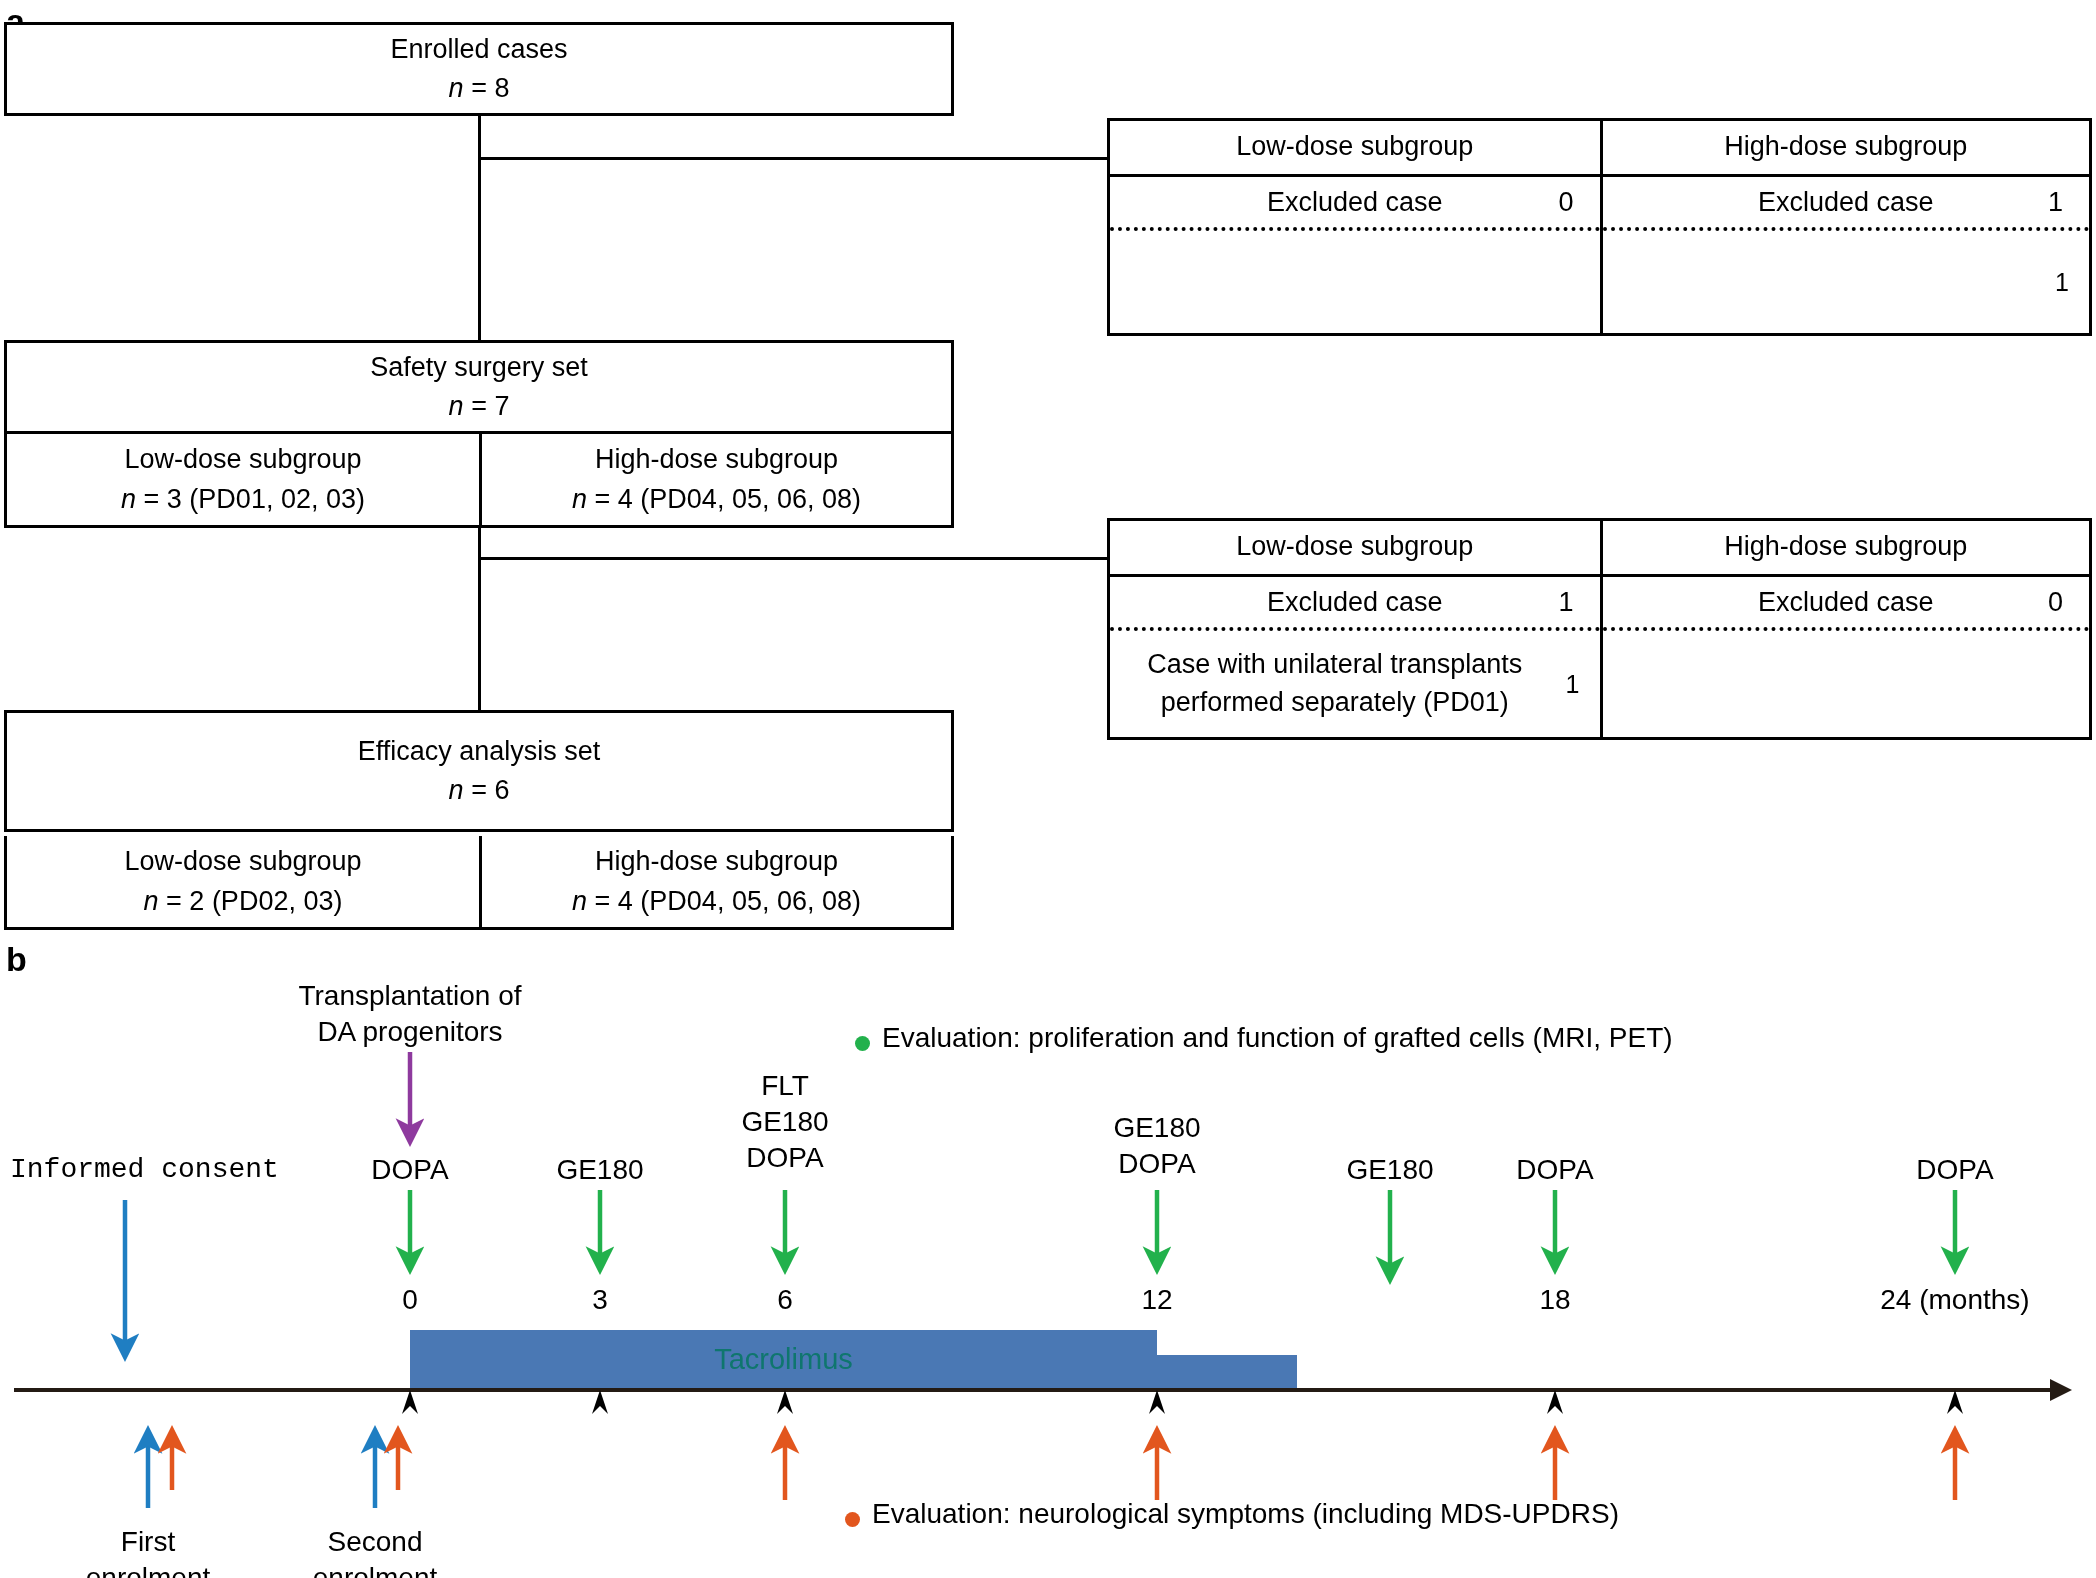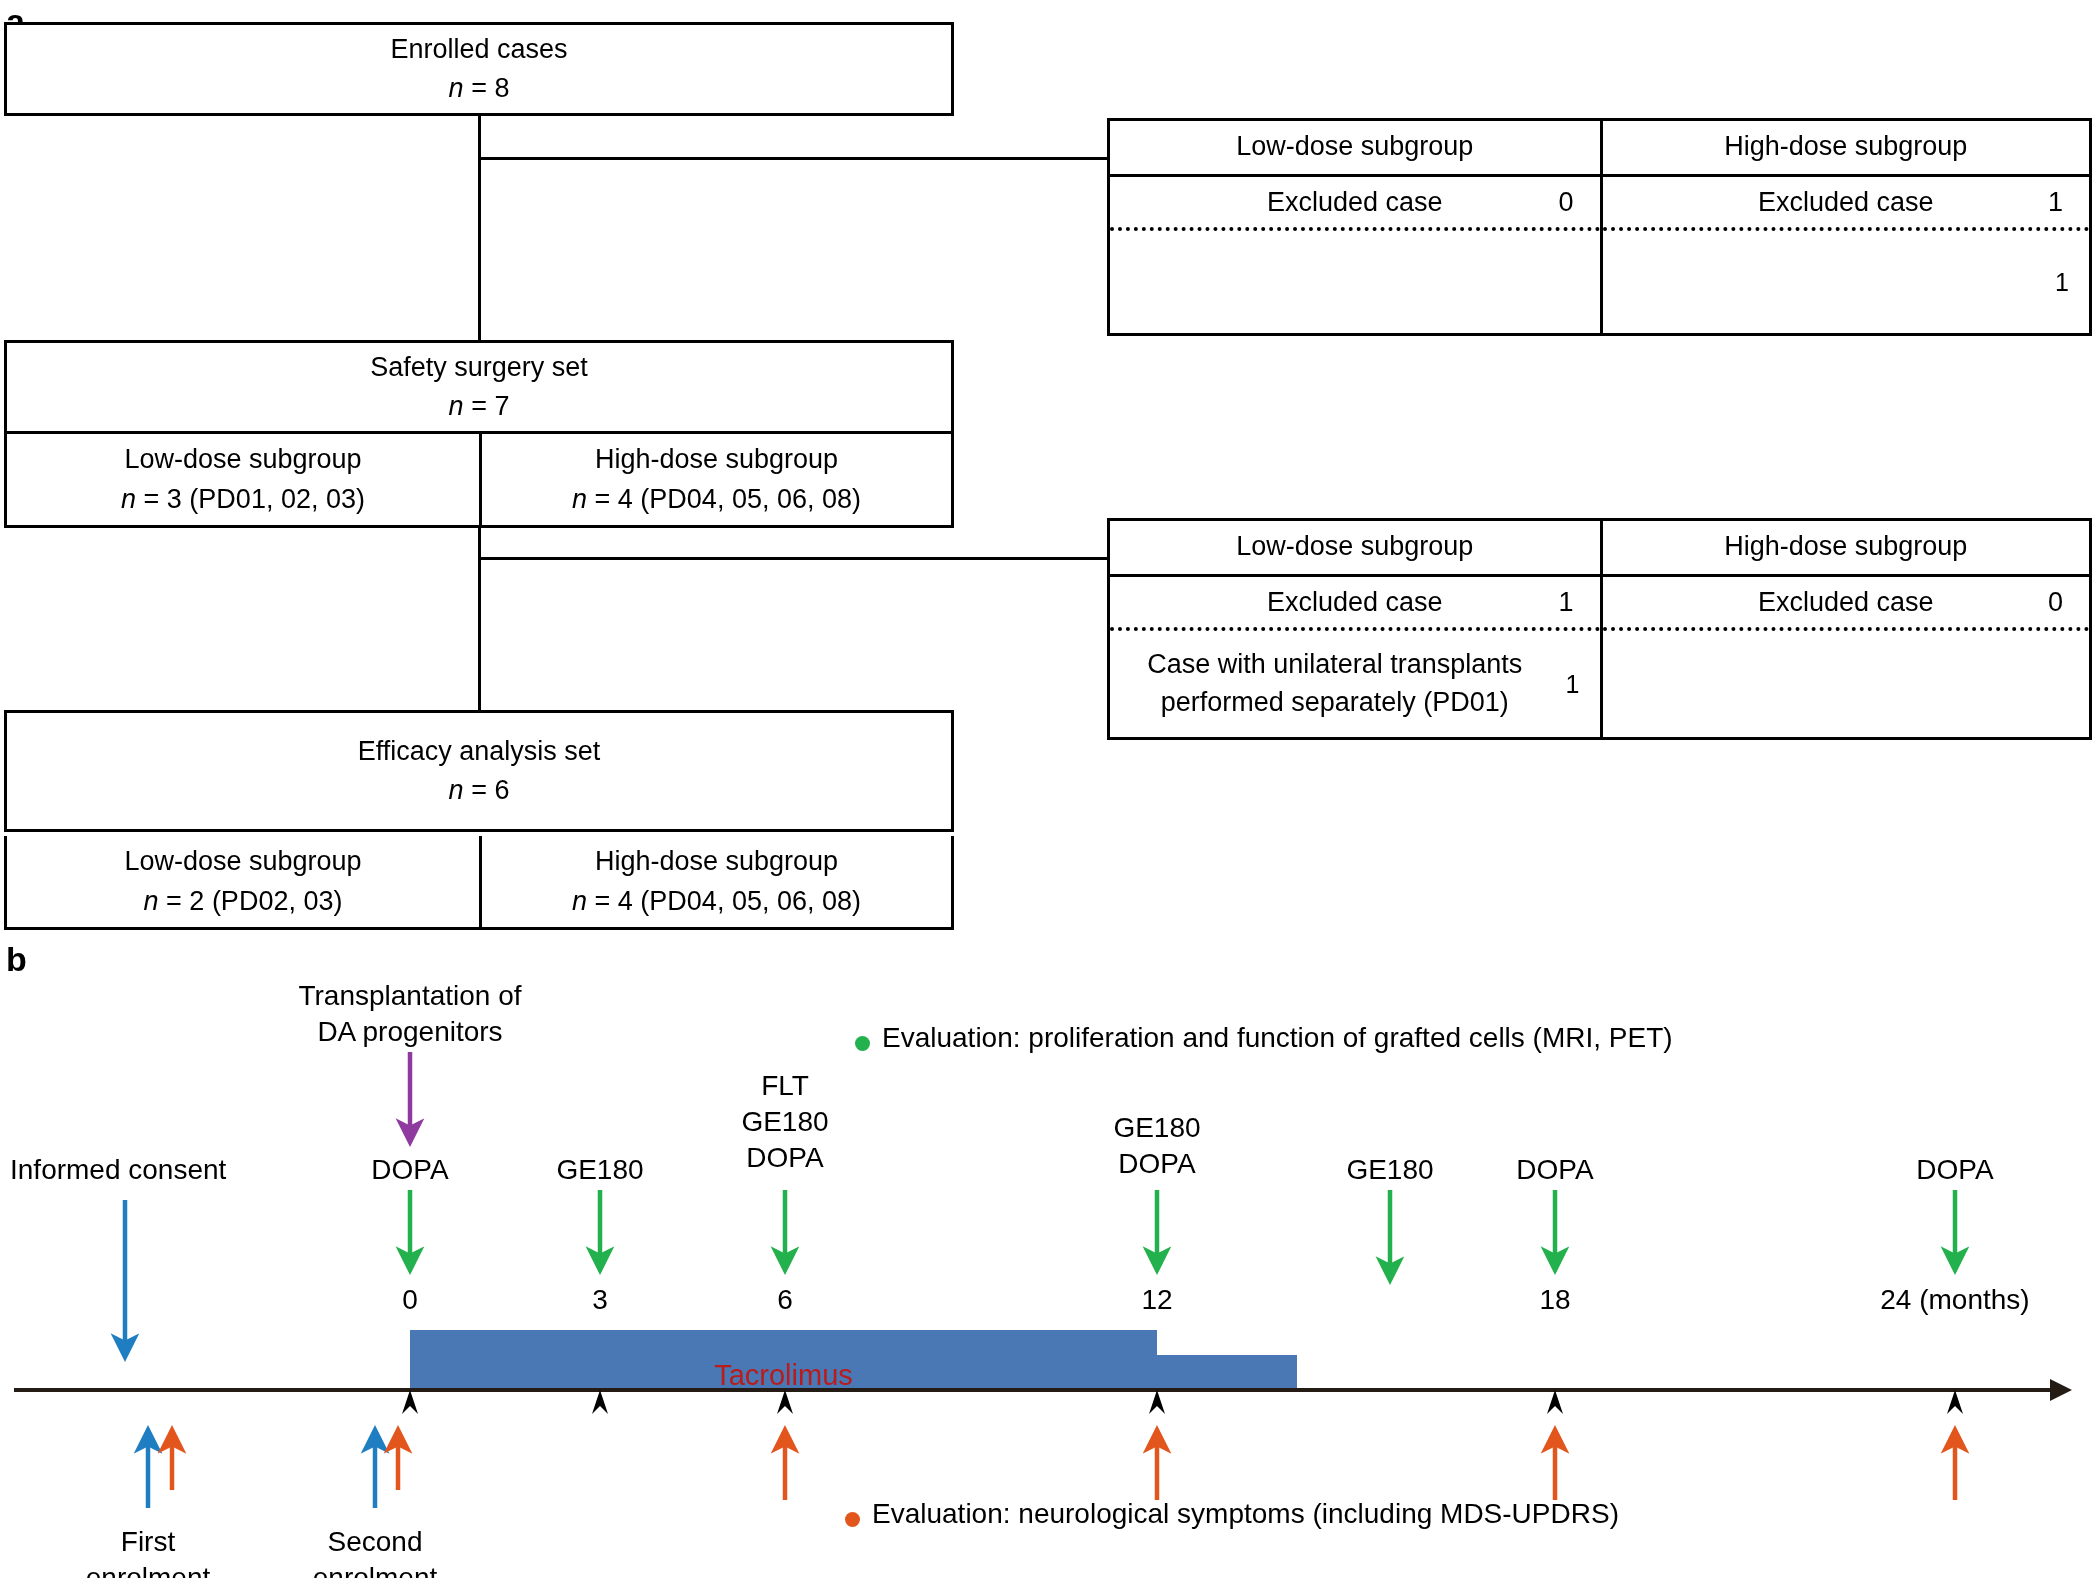--- a/index.html
+++ b/index.html
@@ -142,24 +142,23 @@
     border-top:11px solid transparent;
     border-bottom:11px solid transparent;
     border-left:22px solid #241b14;
   }
   .tac-bar{
     position:absolute;
     background:#4a78b4;
   }
   .tac-text{
     position:absolute;
-    color:#b91c1c;
+    color:#0f766e;
     font-size:29px;
     white-space:nowrap;
-    margin-top:16px;
   }
   .legend-dot{
     position:absolute;
     width:15px;height:15px;
     border-radius:50%;
   }
   .legend-text{
     position:absolute;
     font-size:28px;
     white-space:nowrap;
@@ -269,21 +268,21 @@
   </div>
 </div>
 
 <div class="panel-letter" style="left:6px;top:940px;">b</div>
 
 <div class="tl-label" style="left:285px;top:978px;width:250px;">
   <span>Transplantation of</span><br>
   <span>DA progenitors</span>
 </div>
 
-<div class="tl-label left" style="left:10px;top:1152px;">Informed consent</div>
+<div class="tl-label left" style="left:10px;top:1152px;font-family:Liberation Mono, monospace;">Informed consent</div>
 
 <div class="legend-dot" style="left:855px;top:1036px;background:#22b14c;"></div>
 <div class="legend-text" style="left:882px;top:1022px;">Evaluation: proliferation and function of grafted cells (MRI, PET)</div>
 
 <div class="legend-dot" style="left:845px;top:1512px;background:#e2561e;"></div>
 <div class="legend-text" style="left:872px;top:1498px;">Evaluation: neurological symptoms (including MDS-UPDRS)</div>
 
 <div class="tl-label" style="left:310px;top:1152px;width:200px;">DOPA</div>
 <div class="tl-label" style="left:500px;top:1152px;width:200px;">GE180</div>
 <div class="tl-label" style="left:685px;top:1068px;width:200px;">FLT<br>GE180<br>DOPA</div>

